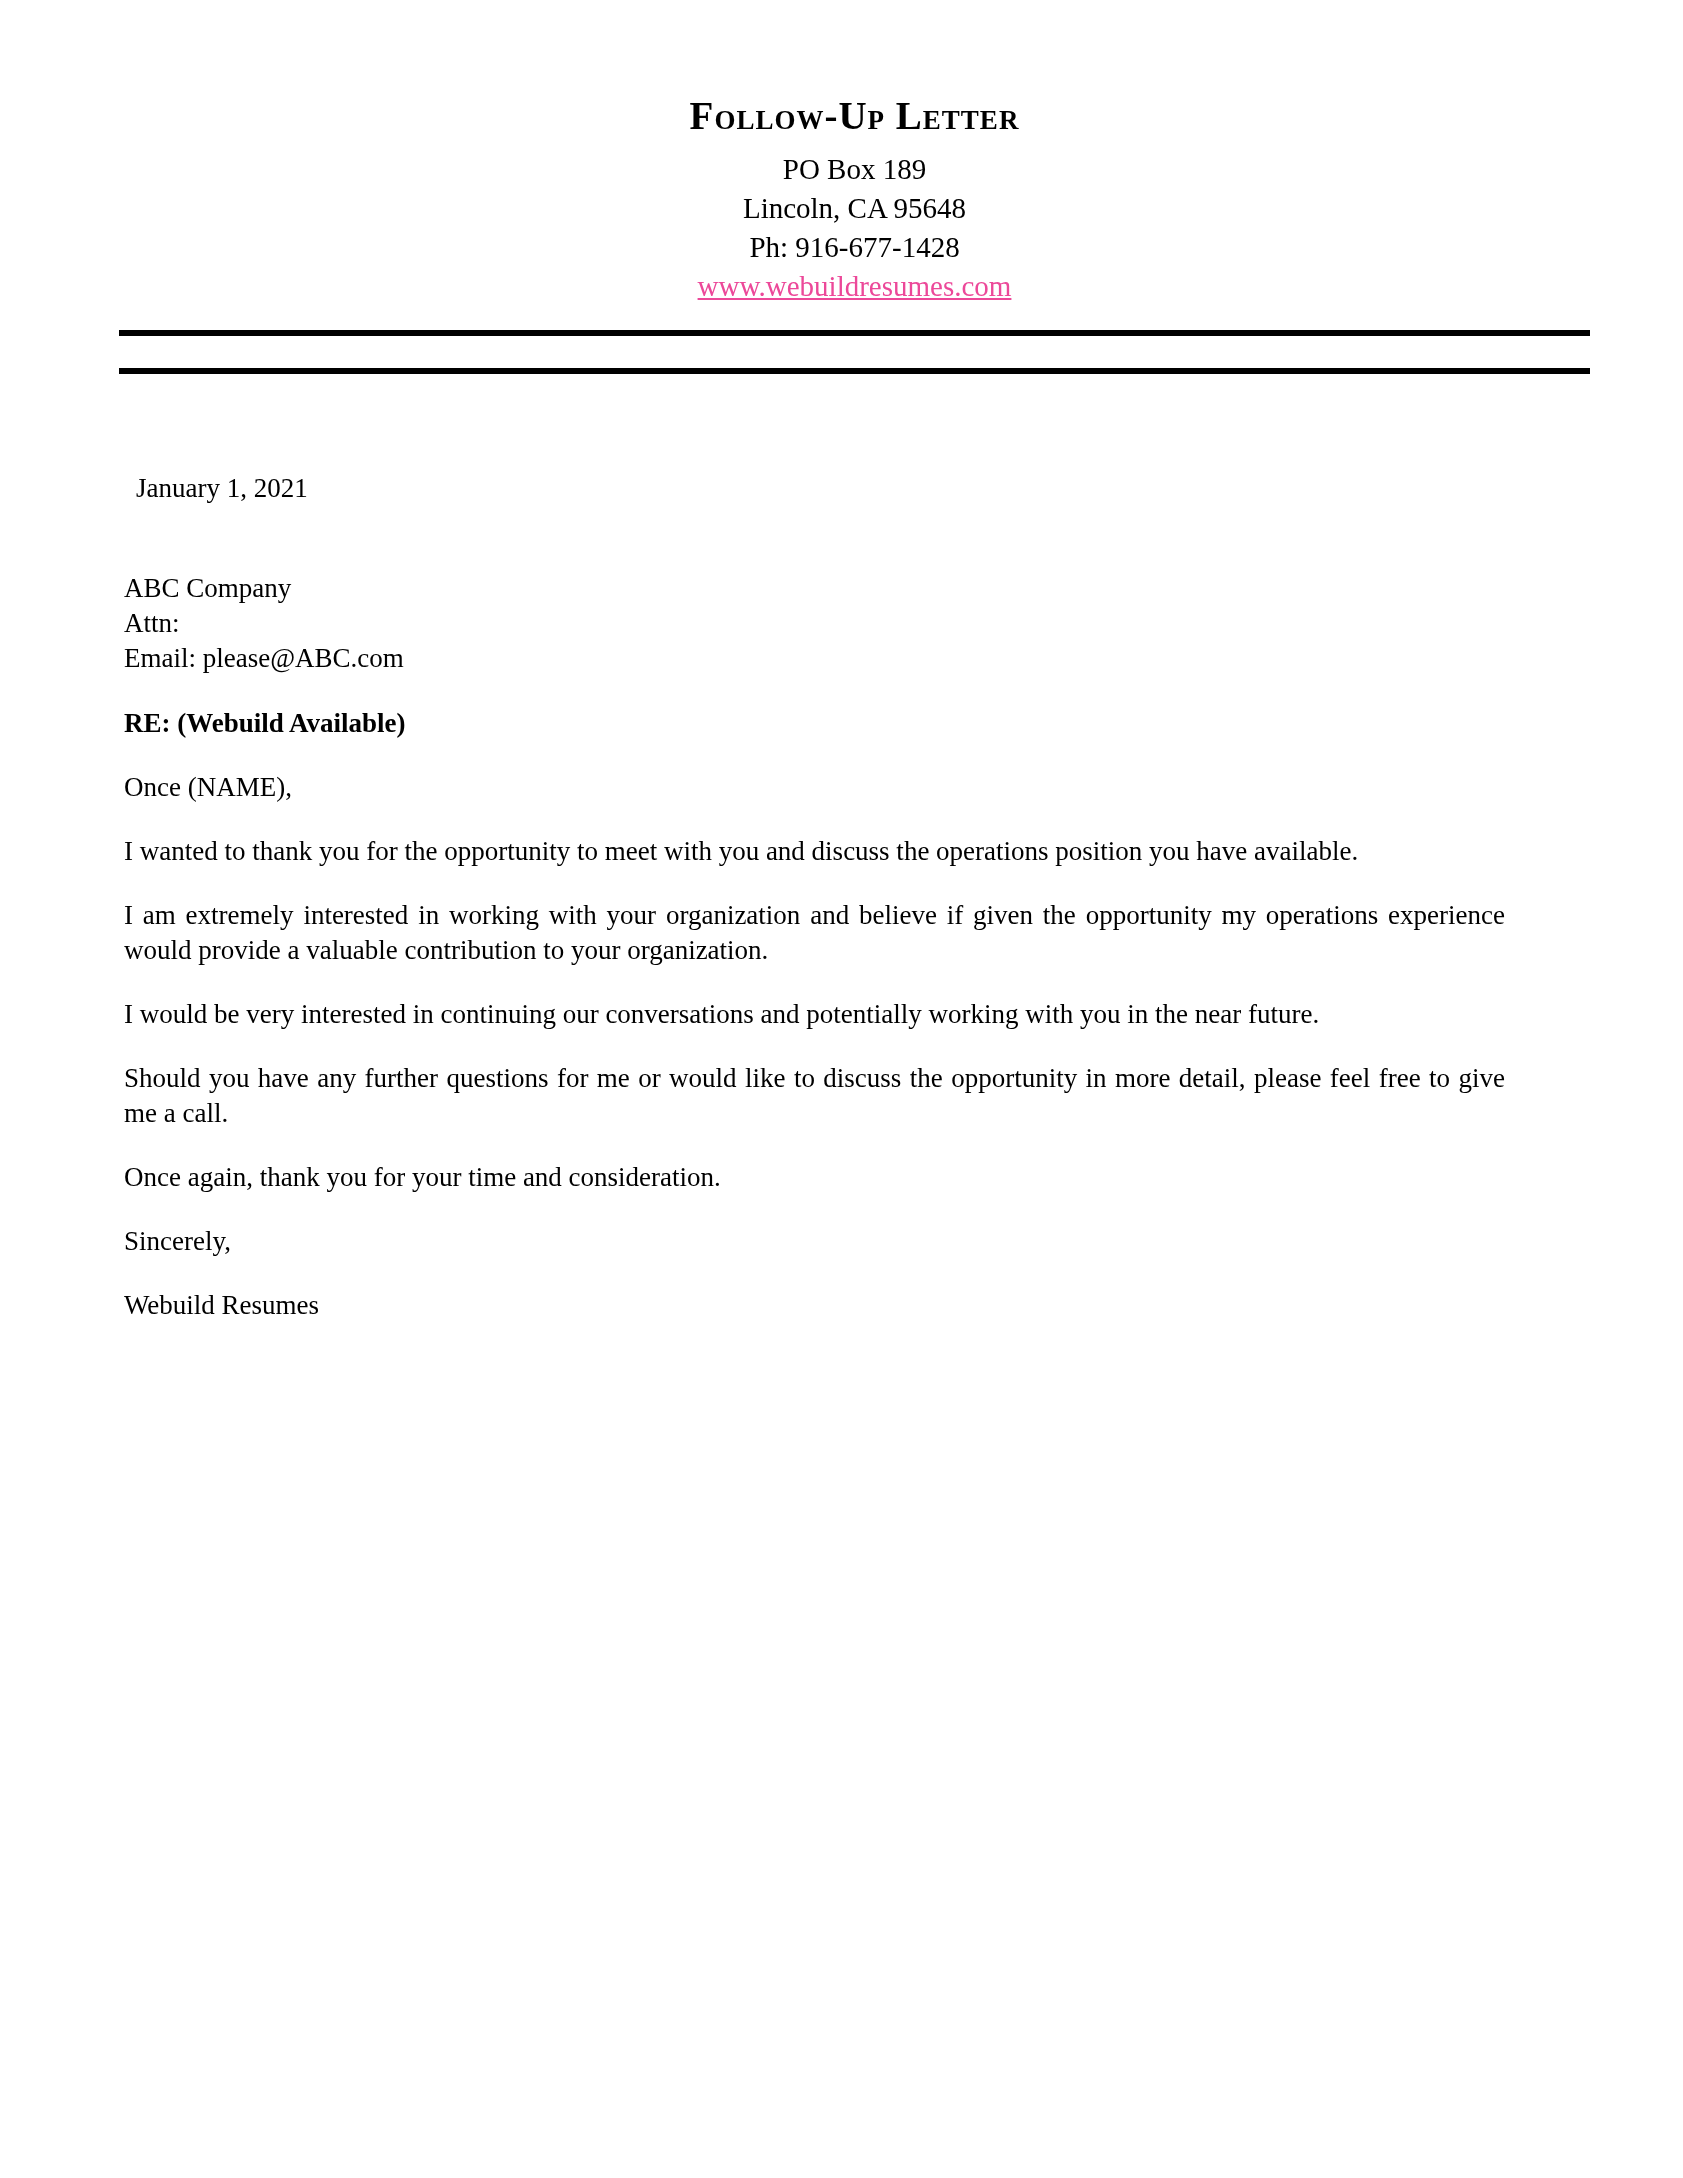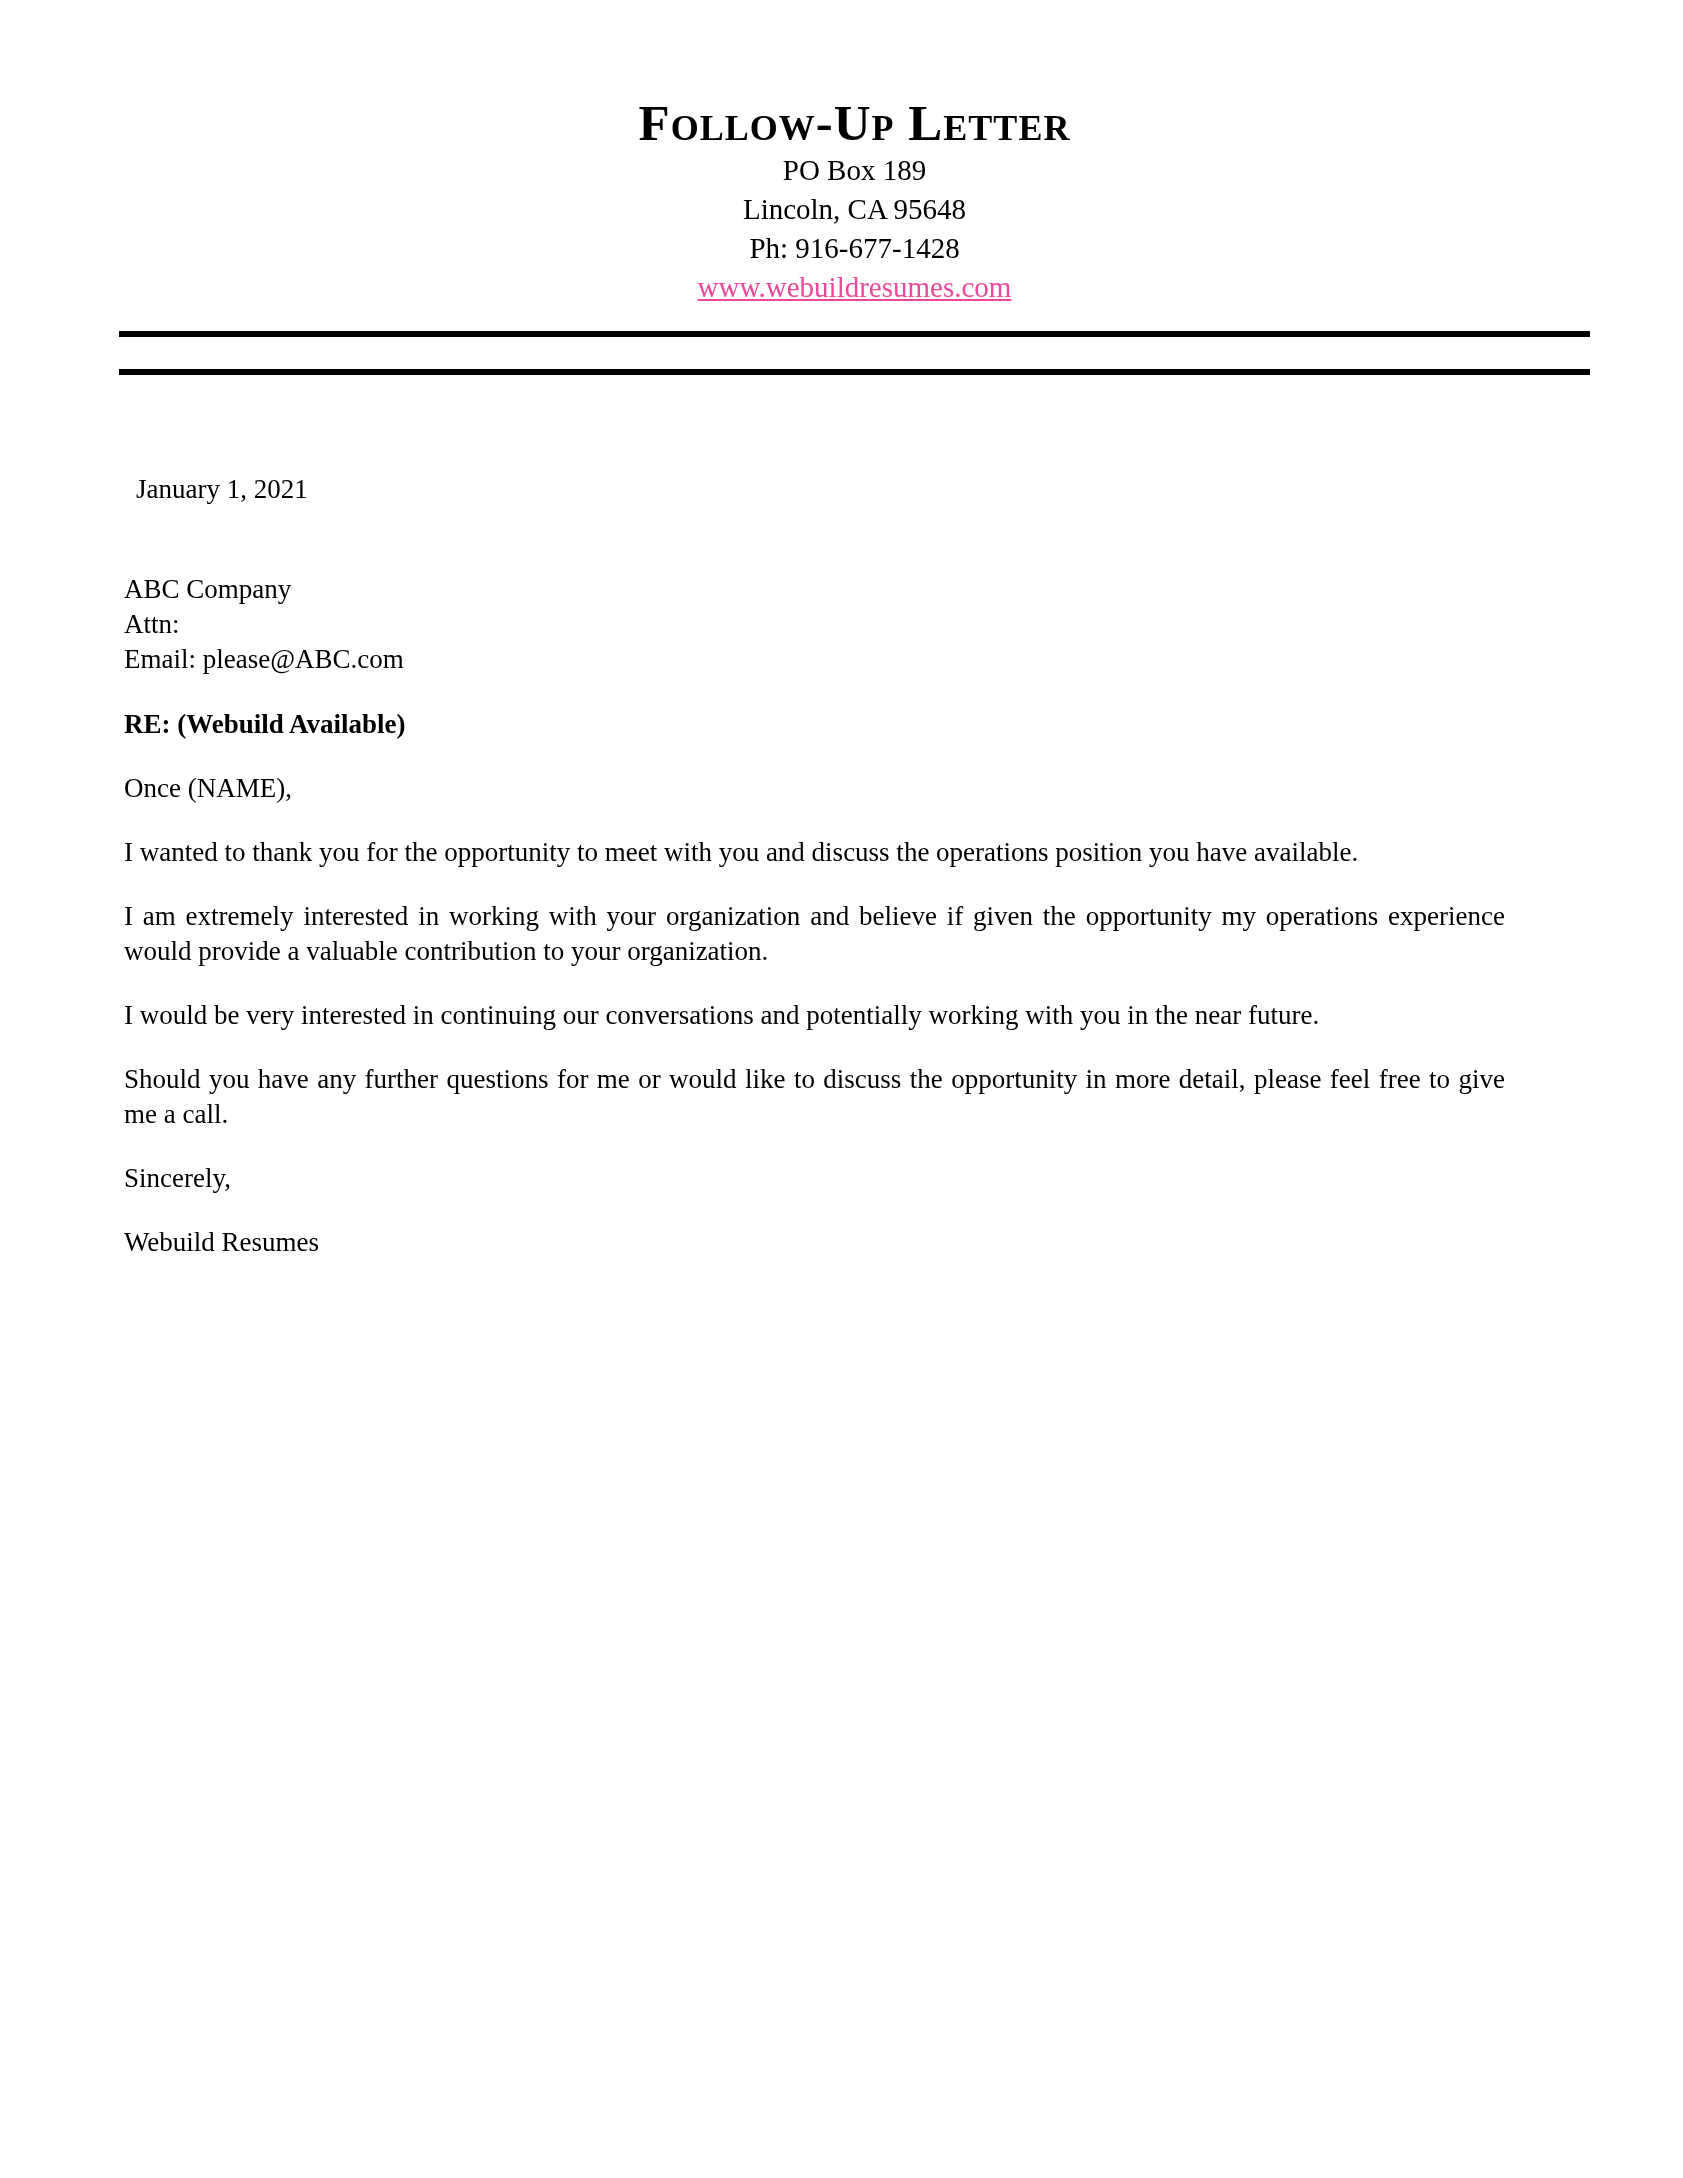--- a/index.html
+++ b/index.html
@@ -10,26 +10,26 @@
     position: relative;
     width: 1683px;
     height: 2178px;
     background: #ffffff;
     padding: 95px 93px 0 119px; 
   }
 
   
   .letterhead { text-align: center; }
   .letterhead-title {
-    font-size: 51px;
+    font-size: 39px;
     font-weight: bold;
     font-variant: small-caps;
     letter-spacing: 1px;
     line-height: 1.1;
-    margin-bottom: 0;
+    margin-bottom: 12px;
   }
   .letterhead-line {
     font-size: 29px;
     line-height: 39px;
   }
   .letterhead-link {
     text-decoration: underline;
     cursor: pointer;
   }
 
@@ -91,20 +91,21 @@
     <p class="salutation">Once (NAME),</p>
 
     <p class="para">I wanted to thank you for the opportunity to meet with you and discuss the operations position you have available.</p>
 
     <p class="para">I am extremely interested in working with your organization and believe if given the opportunity my operations experience would provide a valuable contribution to your organization.</p>
 
     <p class="para">I would be very interested in continuing our conversations and potentially working with you in the near future.</p>
 
     <p class="para">Should you have any further questions for me or would like to discuss the opportunity in more detail, please feel free to give me a call.</p>
 
+    <p class="para">Once again, thank you for your time and consideration.</p>
 
     <p class="closing">Sincerely,</p>
 
     <p class="signature">Webuild Resumes</p>
 
   </main>
 </div>
 
 
 </body></html>

